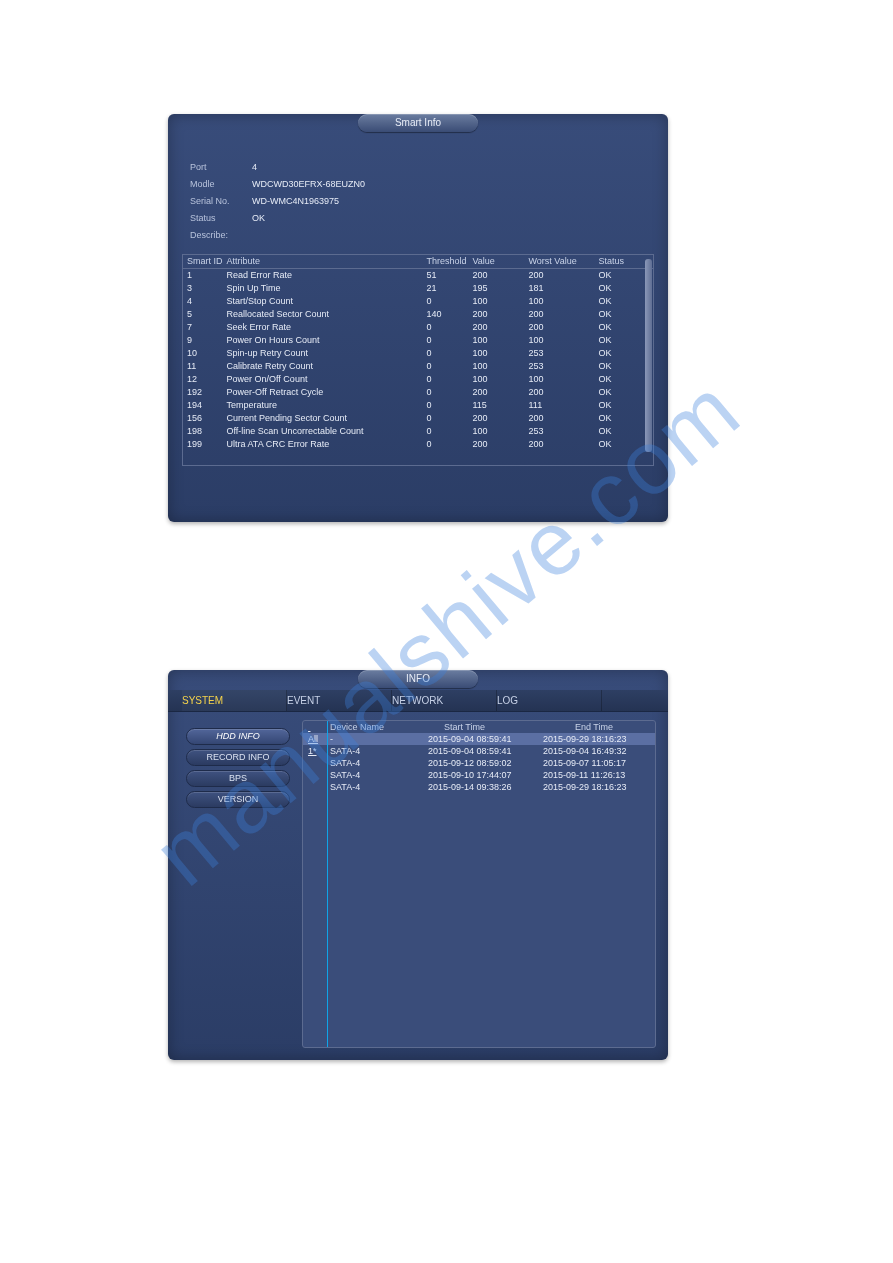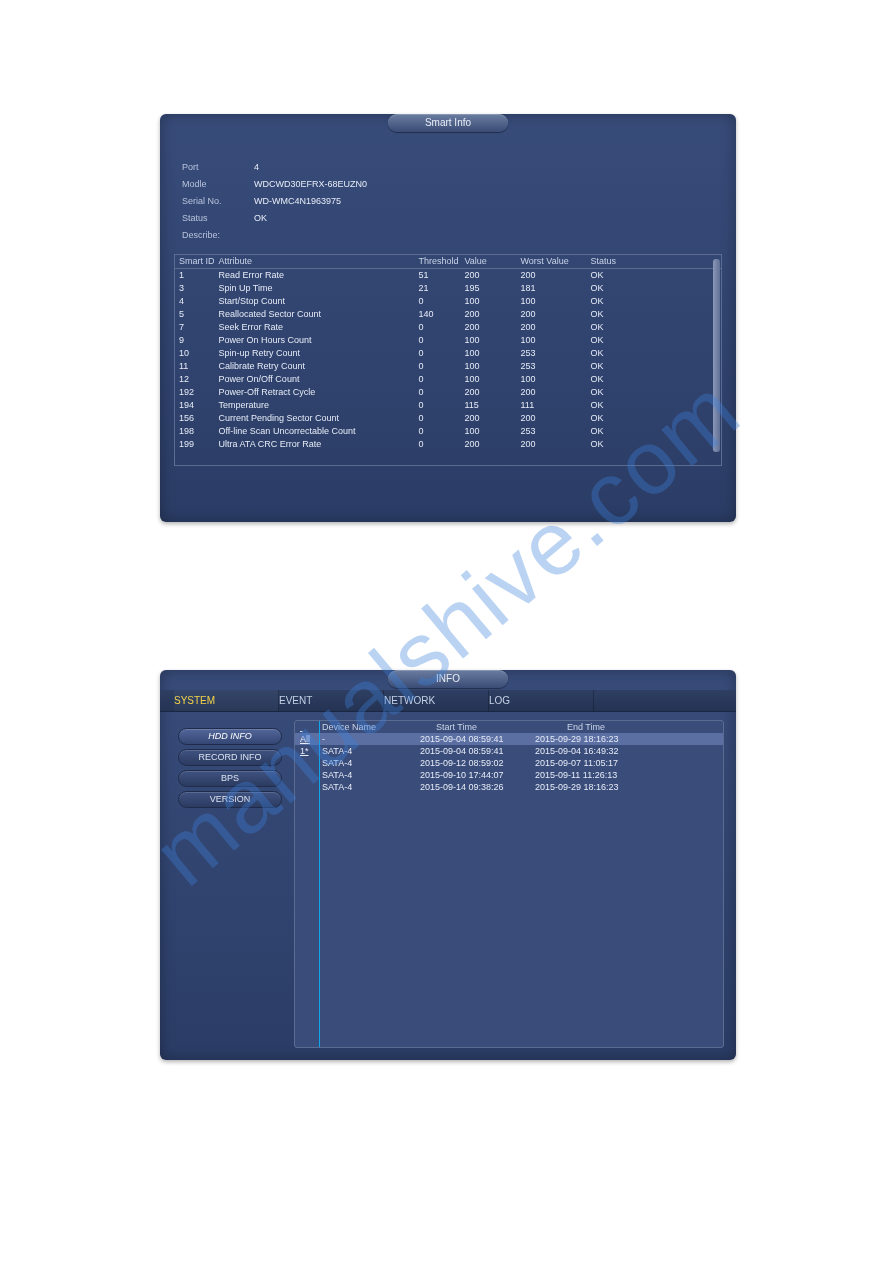--- a/index.html
+++ b/index.html
@@ -21,22 +21,22 @@
     font-weight: 400;
     letter-spacing: 2px;
     pointer-events: none;
     z-index: 10;
     white-space: nowrap;
   }
 
   
   .panel {
     position: absolute;
-    width: 576px;
-    left: 160px;
+    width: 500px;
+    left: 168px;
     background: linear-gradient(#384c7a, #2b3d66);
     border-radius: 6px;
     box-shadow: inset 0 0 15px rgba(0,0,0,0.3), 0 2px 4px rgba(0,0,0,0.3);
     color: #d5dcec;
     font-size: 9px;
   }
 
   
   #panel-smart { top: 114px; height: 408px; }
   .titlebar {
@@ -53,21 +53,21 @@
     height: 18px;
     background: linear-gradient(#6b7da0, #3a4c75);
     border-radius: 9px;
     text-align: center;
     line-height: 18px;
     font-size: 10px;
     color: #e8edf7;
     box-shadow: 0 1px 1px rgba(0,0,0,0.4), inset 0 1px 0 rgba(255,255,255,0.2);
   }
   .info-block { padding: 25px 22px 6px 22px; }
-  .kv { display:flex; gap: 10px; line-height: 17px; }
+  .kv { display:flex; gap: 0; line-height: 17px; }
   .kv .k { width: 62px; color:#b8c3dc; }
   .kv .v { color:#e6ebf6; }
   .smart-table-wrap {
     margin: 4px 14px 30px 14px;
     border: 1px solid #5c6b90;
     position: relative;
     height: 212px;
     overflow: hidden;
     font-size: 9px;
   }

